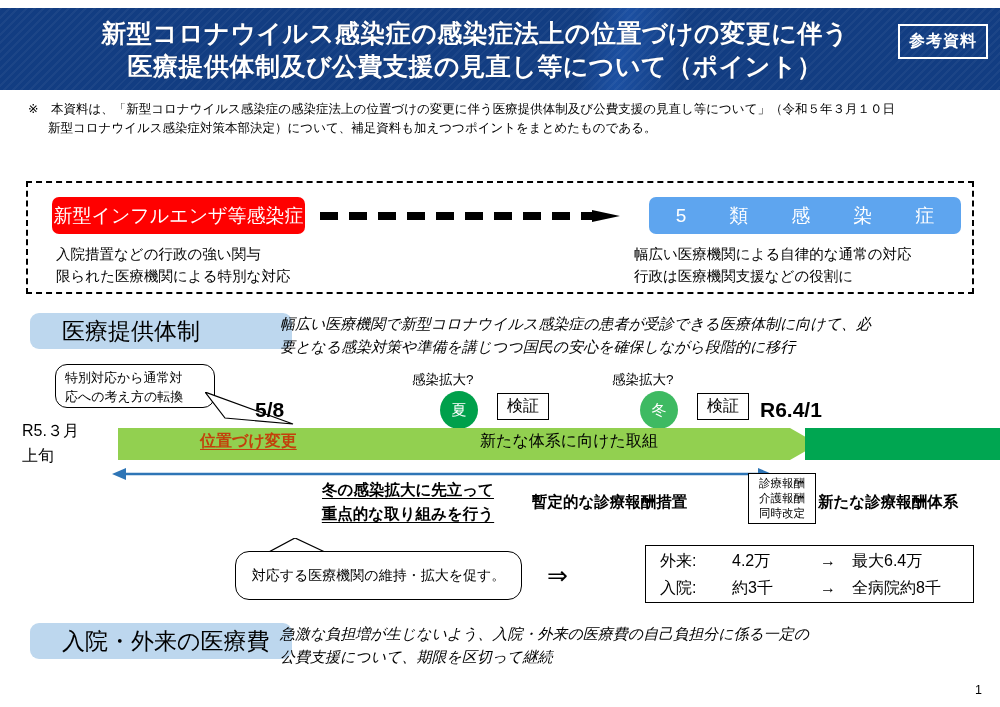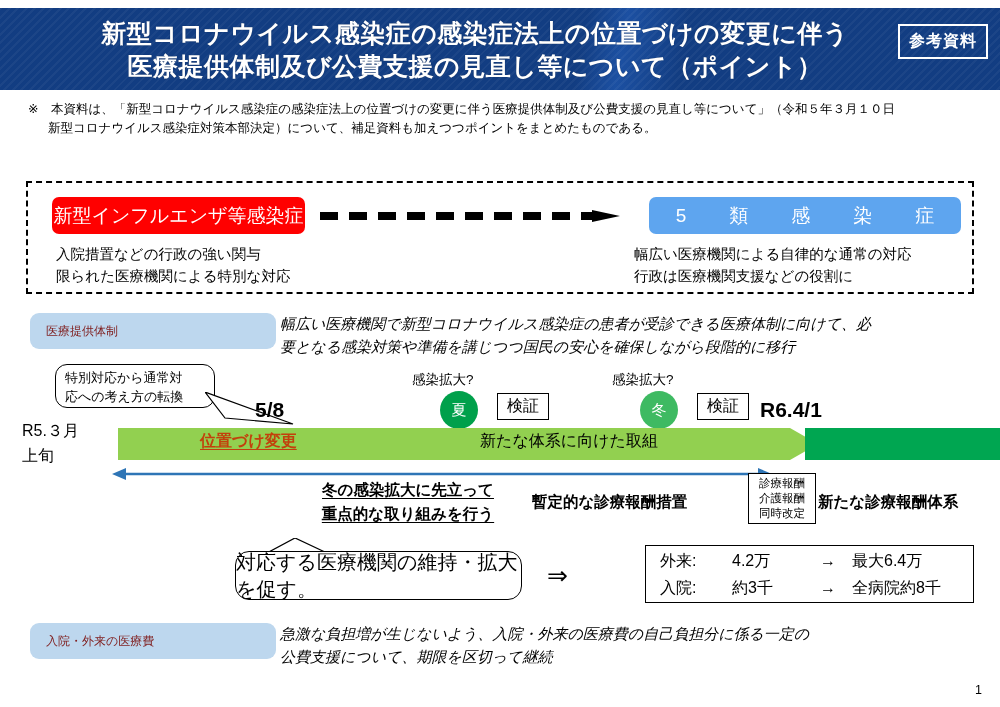--- a/index.html
+++ b/index.html
@@ -72,22 +72,22 @@
   .leftdesc{
     position:absolute;left:56px;top:243px;font-size:14.5px;line-height:22px;
   }
   .rightdesc{
     position:absolute;left:634px;top:243px;font-size:14.5px;line-height:22px;
   }
 
   
   .pill{
     position:absolute;background:#BDD7EE;border-radius:9px;
-    display:flex;align-items:center;padding-left:16px;
-    font-size:12px;color:#7f1d1d;
+    display:flex;align-items:center;padding-left:32px;
+    font-size:23px;color:#000000;
   }
   #pill-iryo{left:30px;top:313px;width:230px;height:36px;}
   #pill-hiyo{left:30px;top:623px;width:230px;height:36px;}
 
   .secbody{position:absolute;font-size:15px;line-height:23px;color:#000;font-style:italic;}
   #body-iryo{left:280px;top:312px;width:700px;}
   #body-hiyo{left:280px;top:622px;width:700px;}
 
   
   .callout{
@@ -141,21 +141,21 @@
     position:absolute;left:748px;top:473px;width:66px;
     border:1.6px solid #000;background:#fff;font-size:11.5px;line-height:15px;
     text-align:center;padding:2px 0;
   }
   .newsys{position:absolute;left:818px;top:492px;font-size:15.5px;font-weight:bold;}
 
   
   .callout2{
     position:absolute;left:235px;top:551px;width:285px;height:47px;
     border:1.4px solid #000;border-radius:14px;background:#fff;
-    display:flex;align-items:center;justify-content:center;font-size:20px;
+    display:flex;align-items:center;justify-content:center;font-size:14px;
   }
   .callout2-tail{position:absolute;left:255px;top:538px;width:90px;height:16px;}
   .arrow2{position:absolute;left:547px;top:561px;font-size:25px;}
   .numbox{
     position:absolute;left:645px;top:545px;width:329px;height:58px;
     border:1.6px solid #000;background:#fff;box-sizing:border-box;
     font-size:16px;line-height:27px;padding:1px 0 0 14px;
   }
   .numbox .c1{display:inline-block;width:72px;}
   .numbox .c2{display:inline-block;width:48px;text-align:center;}

